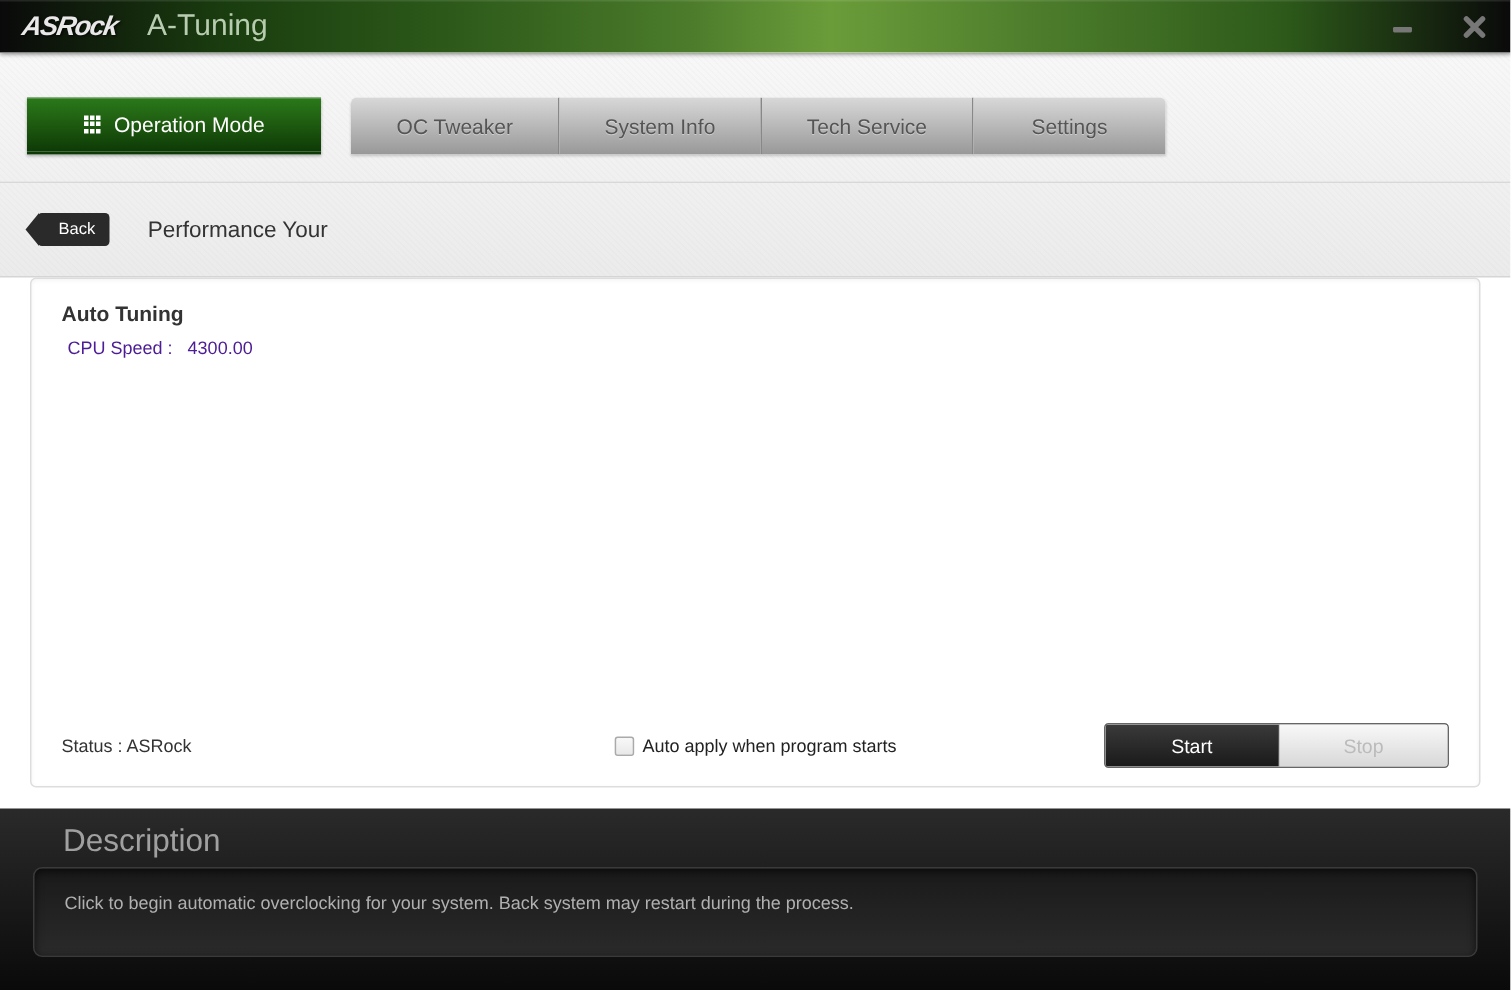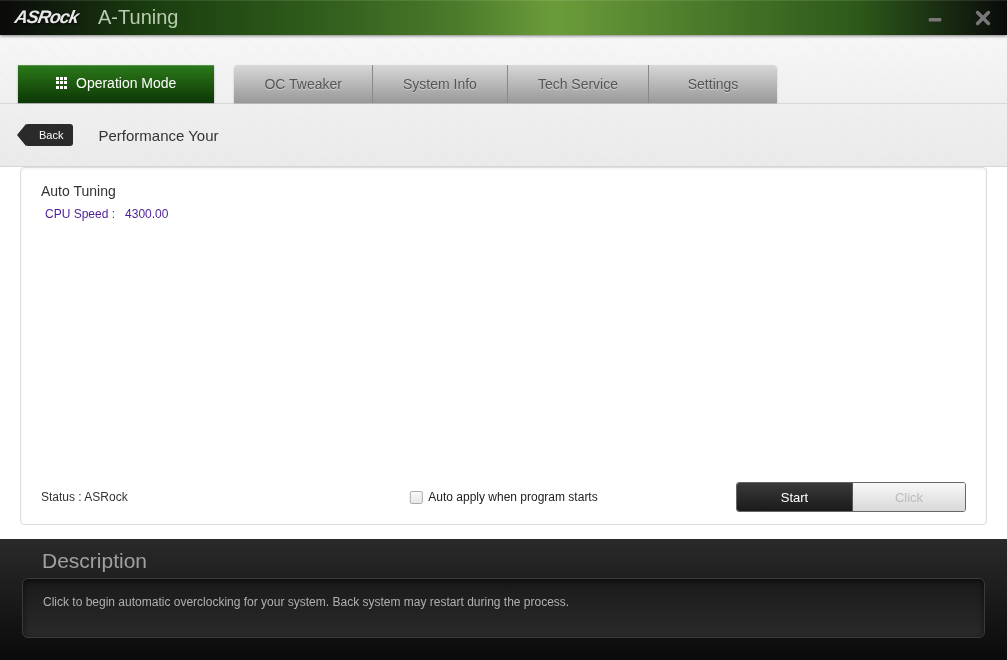--- a/index.html
+++ b/index.html
@@ -50,21 +50,21 @@
     .content-area {
       background: #fff;
       padding: 0;
       display: flex;
       flex-direction: column;
       height: 625px;
     }
     
     .tabs-row {
       display: flex;
-      padding: 30px 18px 0 18px;
+      padding: 30px 18px 18px 18px;
       border-bottom: 1px solid #d8d8d8;
       background: linear-gradient(180deg, #f5f5f5 0%, #efefef 100%);
       background-image: repeating-linear-gradient(45deg, rgba(200,200,200,0.08) 0px, rgba(200,200,200,0.08) 1px, transparent 1px, transparent 3px), linear-gradient(180deg, #f8f8f8 0%, #f0f0f0 100%);
     }
     .tab-active {
       height: 38px;
       padding: 0 38px;
       background: linear-gradient(180deg, #2a7a1a 0%, #1e5a10 50%, #0d3a06 100%);
       color: #fff;
       font-size: 14px;
@@ -145,20 +145,21 @@
       padding: 15px 20px;
       display: flex;
       flex-direction: column;
       position: relative;
       box-shadow: inset 0 1px 3px rgba(0,0,0,0.05);
     }
     .section-title {
       font-size: 14px;
       color: #333;
       margin-bottom: 8px;
+      font-weight: bold;
     }
     .spec-row {
       font-size: 12px;
       color: #4c1d95;
       margin-left: 4px;
     }
     
     .panel-footer {
       position: absolute;
       bottom: 12px;
@@ -303,21 +304,21 @@
       </div>
       <label class="checkbox-wrap">
         <span class="checkbox-box"></span>
         <span>Auto apply when program starts</span>
       </label>
       <div class="action-buttons">
         <div class="btn-start">
             <span>Start</span>
           </div>
         <div class="btn-stop">
-            <span>Click</span>
+            <span>Stop</span>
           </div>
       </div>
     </div>
   </div>
 
   <div class="description-section">
     <div class="desc-label">Description</div>
     <div class="desc-box">
       <span>Click to begin automatic overclocking for your system. Back system may restart during the process.</span>
     </div>

